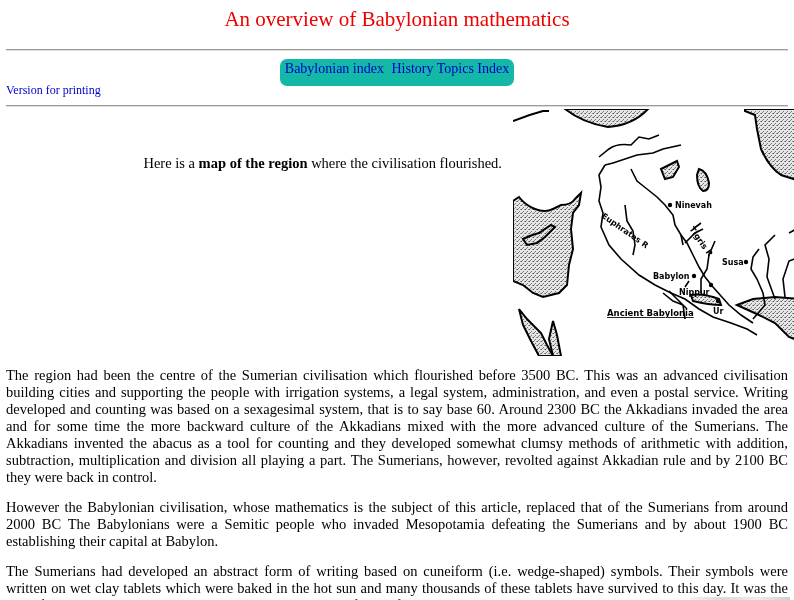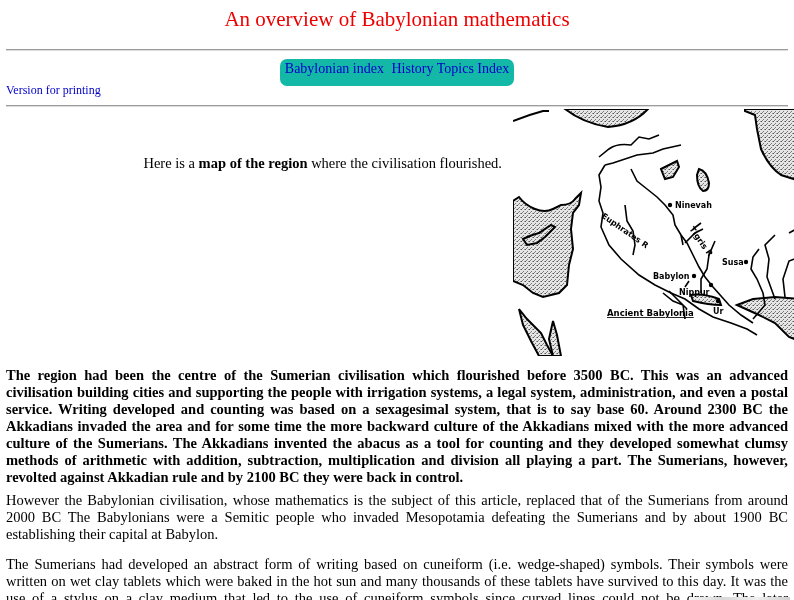--- a/index.html
+++ b/index.html
@@ -28,22 +28,22 @@
   .version-row { height: 26px; padding-top: 2px; box-sizing: border-box; line-height: 18px; font-size: 12px; }
   .version-row a { color: #0000cc; text-decoration: none; }
   .hr2 { margin-top: 0; }
   p { margin: 0; text-align: justify; }
   .p-intro { margin-top: 6px; height: 26px; }
   .map-block { position: relative; height: 250px; }
   .map-caption {
     position: absolute; right: 286px; top: 48px; white-space: nowrap;
   }
   .map-img { position: absolute; left: 507px; top: 2px; width: 287px; height: 247px; }
-  .p1 { margin-top: 10px; font-weight: bold; }
-  .p2 { margin-top: 6px; }
+  .p1 { margin-top: 10px; }
+  .p2 { margin-top: 13px; }
   .p3 { margin-top: 13px; }
   .bottom-img { position: absolute; left: 690px; top: 597px; width: 100px; height: 3px;
                 background: linear-gradient(90deg,#f3f3f3,#d8d8d8,#eeeeee,#cfcfcf); }
 </style>
 </head>
 <body>
 
 <div class="wrap">
   <h1>An overview of Babylonian mathematics</h1>
   <hr class="rule hr1">

